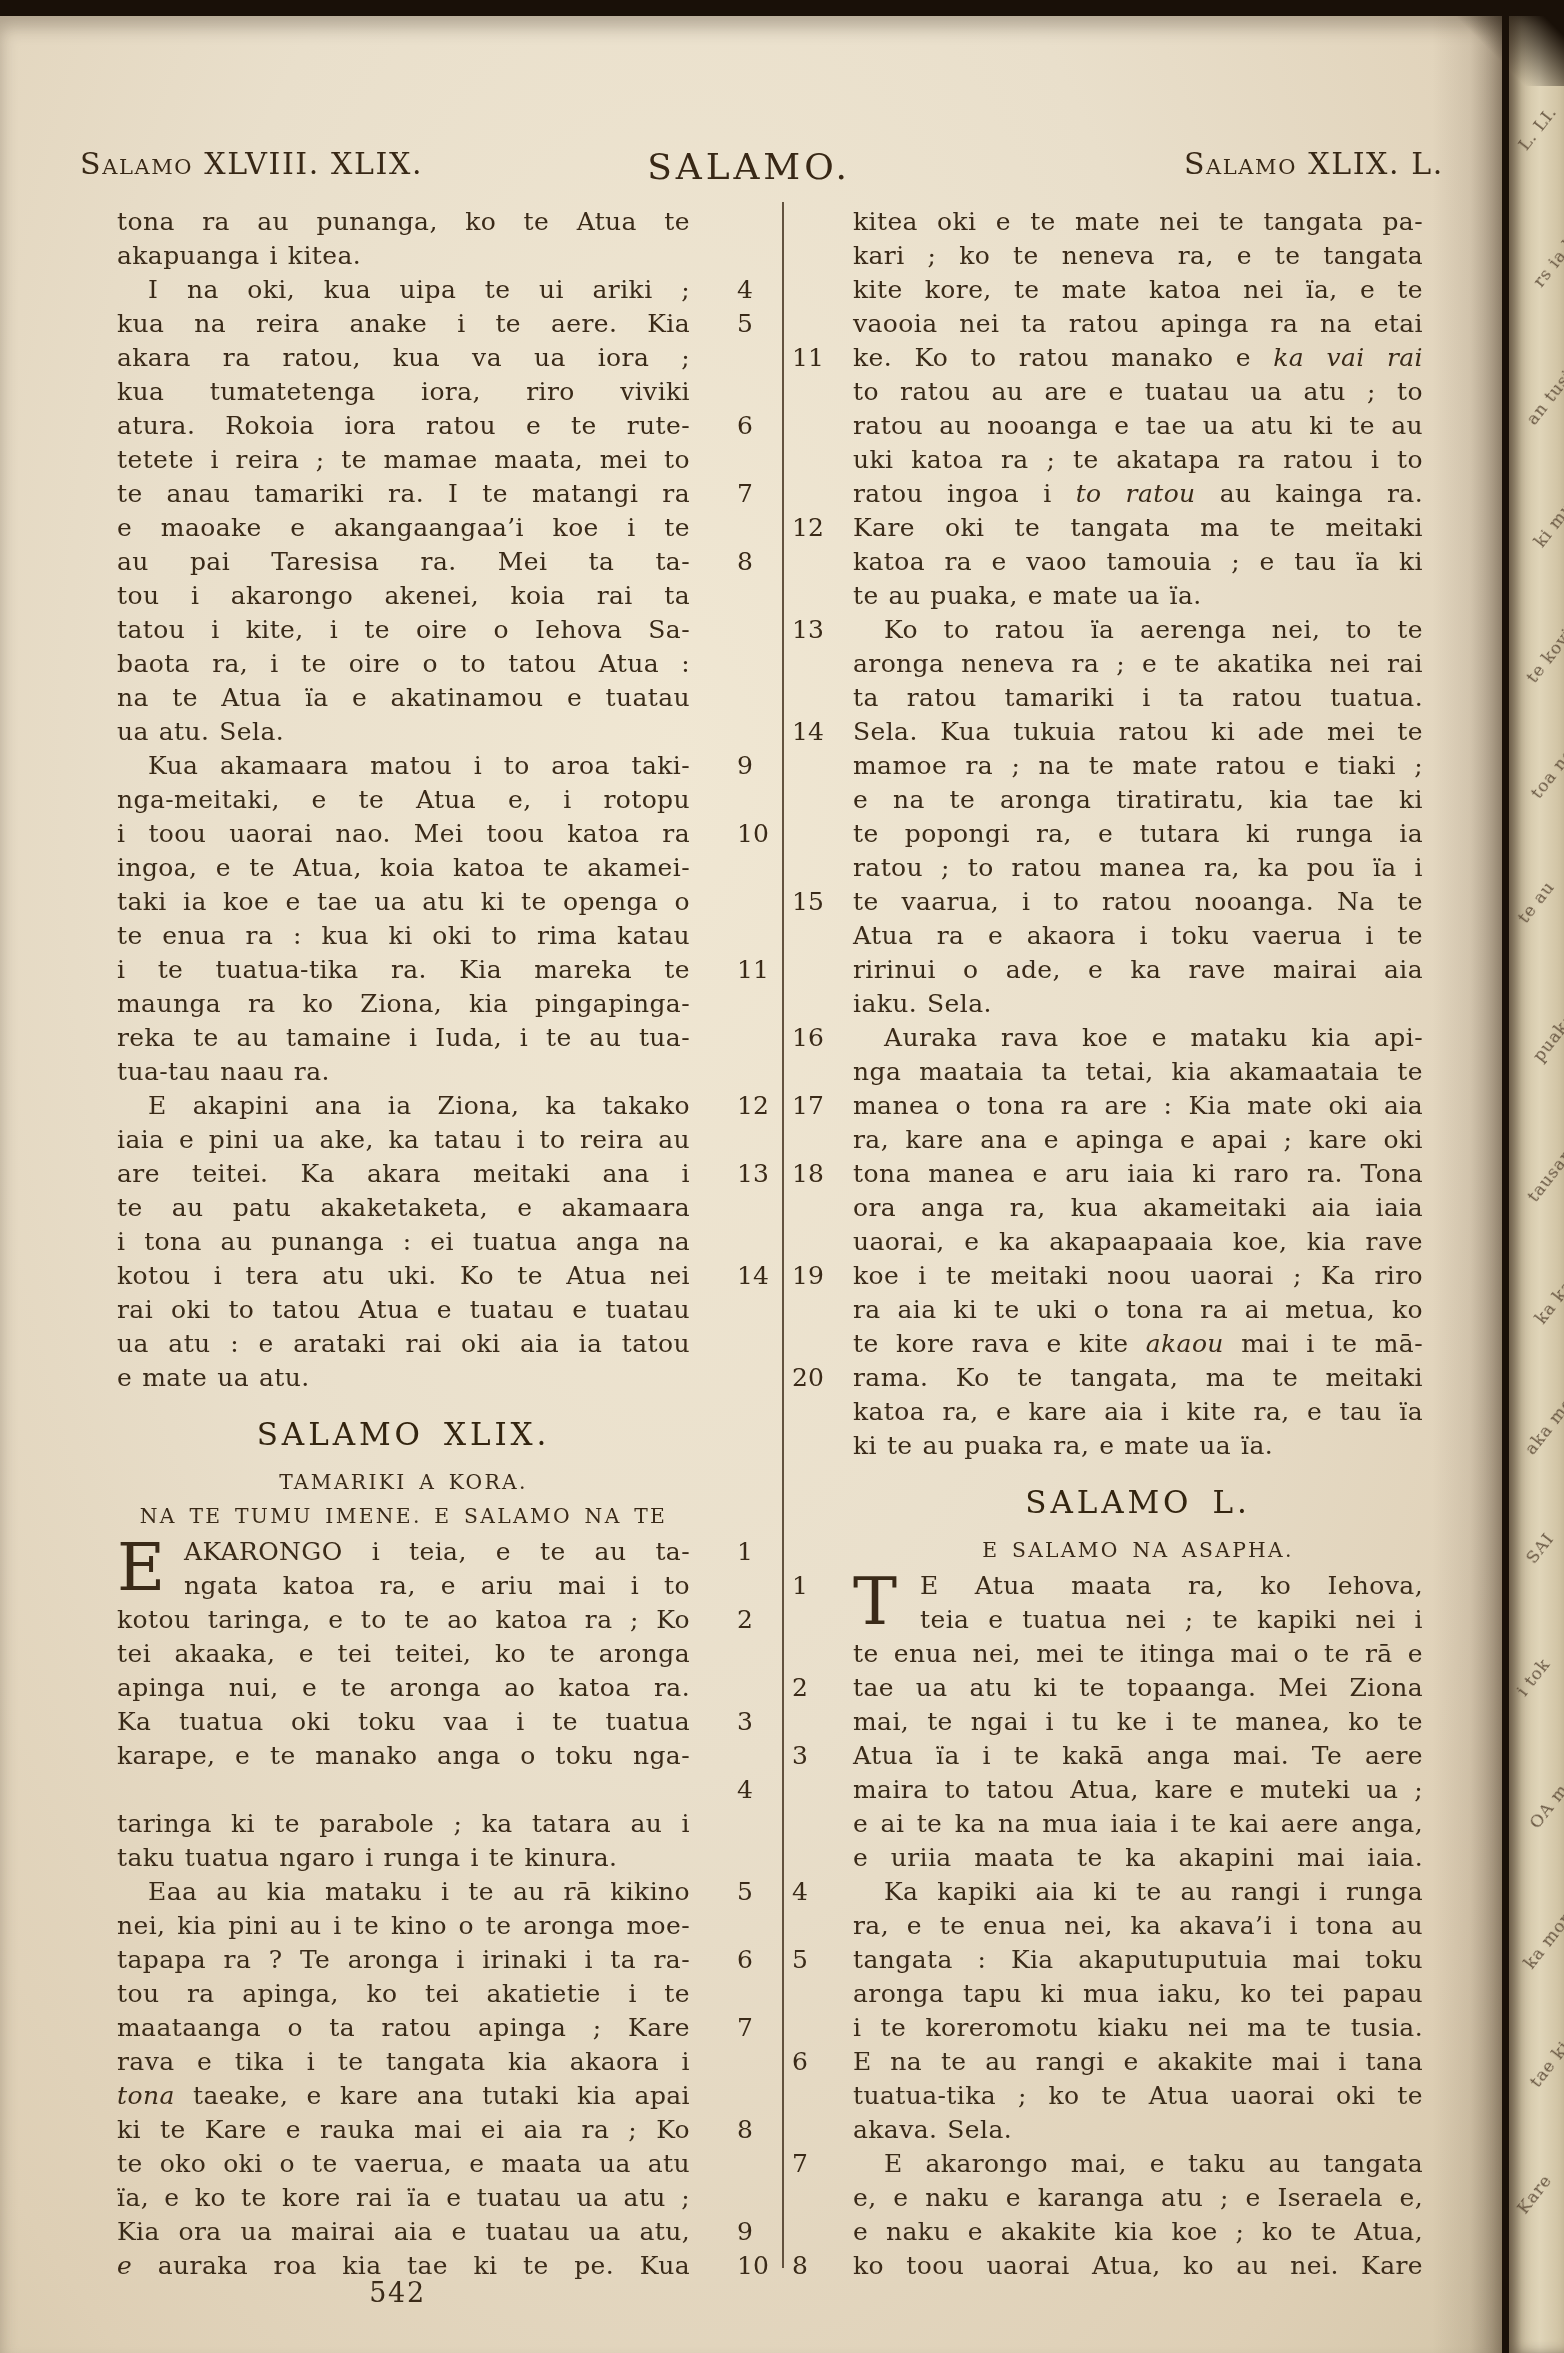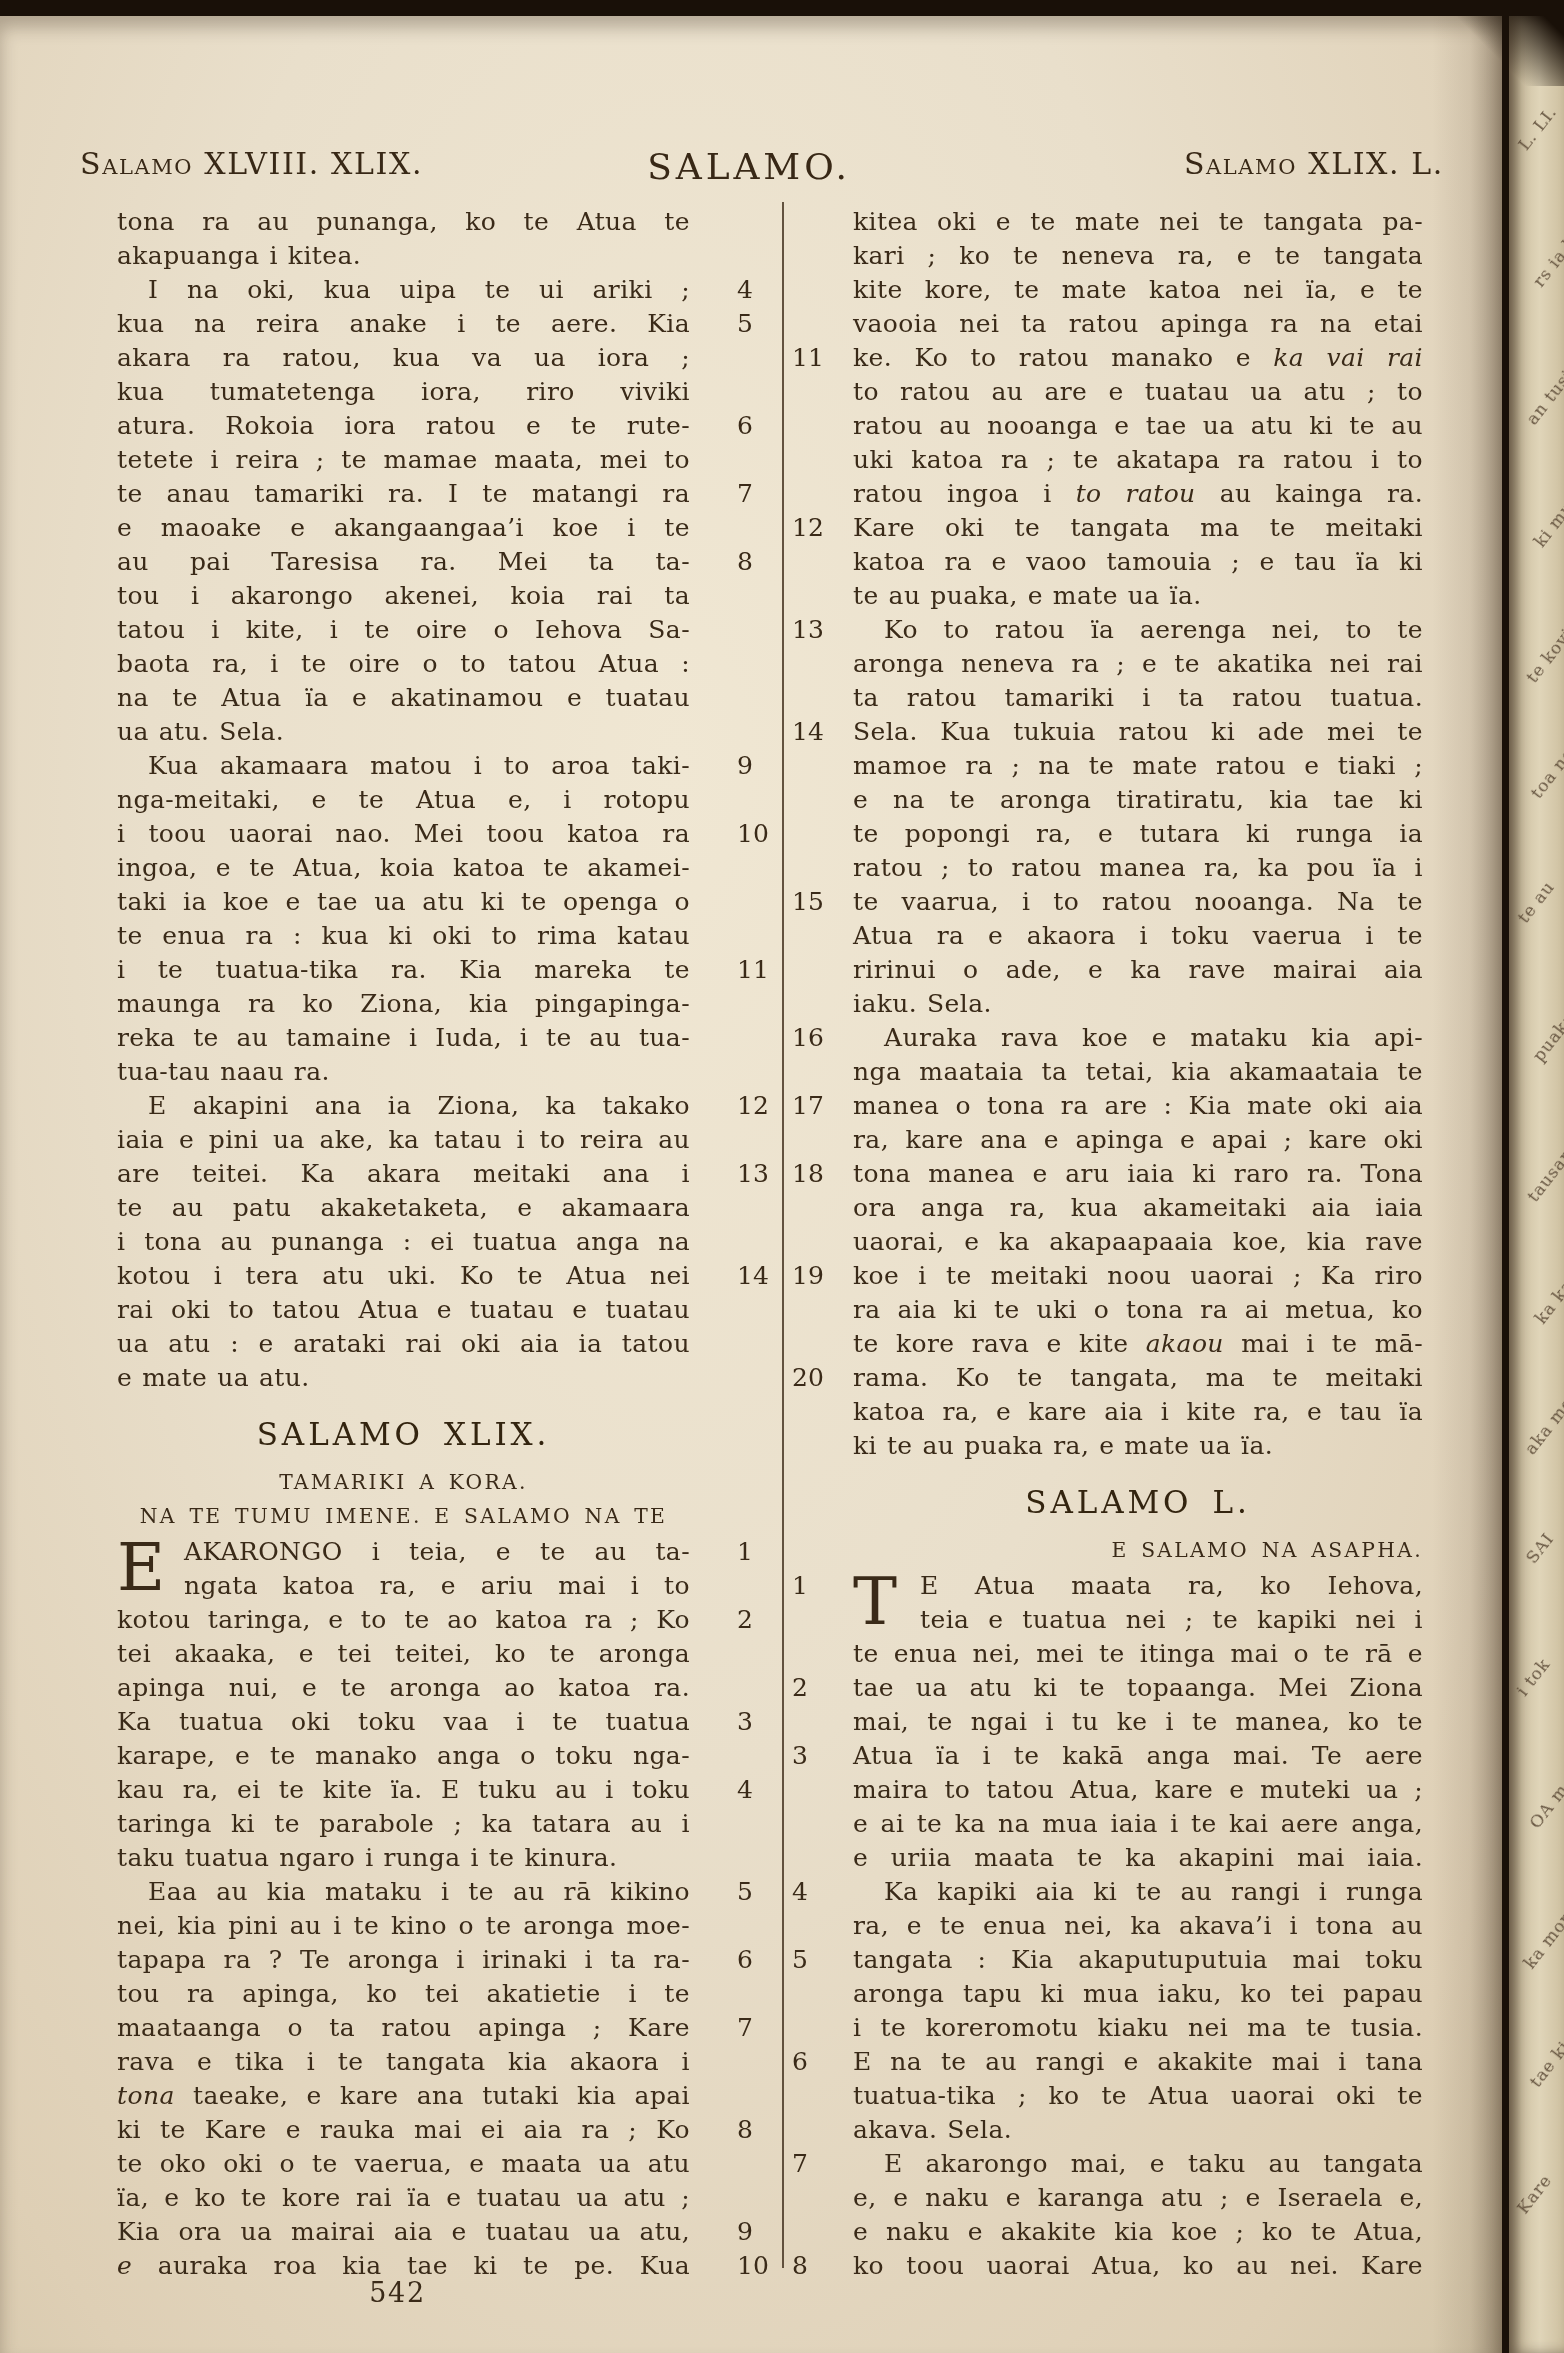--- a/index.html
+++ b/index.html
@@ -64,21 +64,21 @@
     height:72px;line-height:78px;text-align:center;
     font-size:31px;letter-spacing:3.9px;word-spacing:6.3px;color:#33240f;
   }
   .col-left .psalm-heading{margin-right:100px;}
   .col-right .psalm-heading{margin-left:61px;}
   .sub-line{
     height:34px;line-height:31px;text-align:center;
     font-size:20.3px;letter-spacing:2.3px;word-spacing:3.9px;color:#38281 6;
   }
   .col-left .sub-line{margin-right:100px;}
-  .col-right .sub-line{margin-left:61px;text-align:right;}
+  .col-right .sub-line{margin-left:61px;}
   .page-number{
     position:absolute;left:111px;top:2261px;width:573px;text-align:center;
     font-size:27px;color:#3a2a18;letter-spacing:1.6px;
   }
   i{font-style:italic;}
 </style>
 </head>
 <body>
 
 <div class="page">
@@ -227,21 +227,20 @@
         <span class="txt">apinga nui, e te aronga ao katoa ra.</span>
       </div>
       <div class="ln">
         <span class="txt">Ka tuatua oki toku vaa i te tuatua</span>
         <span class="num">3</span>
       </div>
       <div class="ln">
         <span class="txt">karape, e te manako anga o toku nga-</span>
       </div>
       <div class="ln">
-        <span class="txt">kau ra, ei te kite ïa.  E tuku au i toku</span>
         <span class="num">4</span>
       </div>
       <div class="ln">
         <span class="txt">taringa ki te parabole ;  ka tatara au i</span>
       </div>
       <div class="ln end">
         <span class="txt">taku tuatua ngaro i runga i te kinura.</span>
       </div>
       <div class="ln indent">
         <span class="txt">Eaa au kia mataku i te au rā kikino</span>

